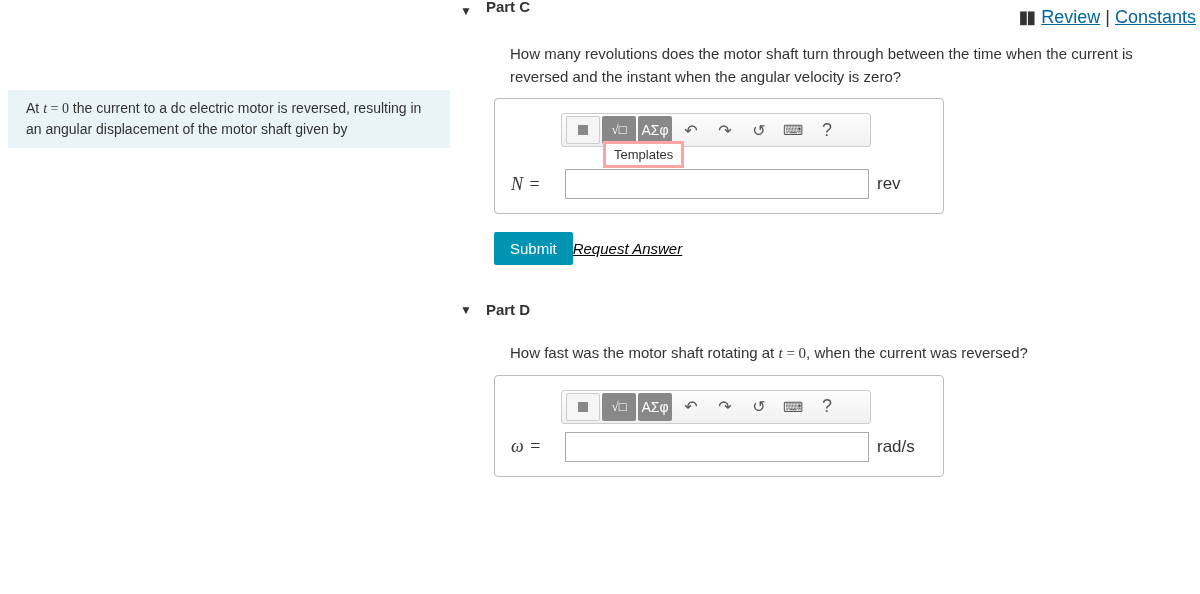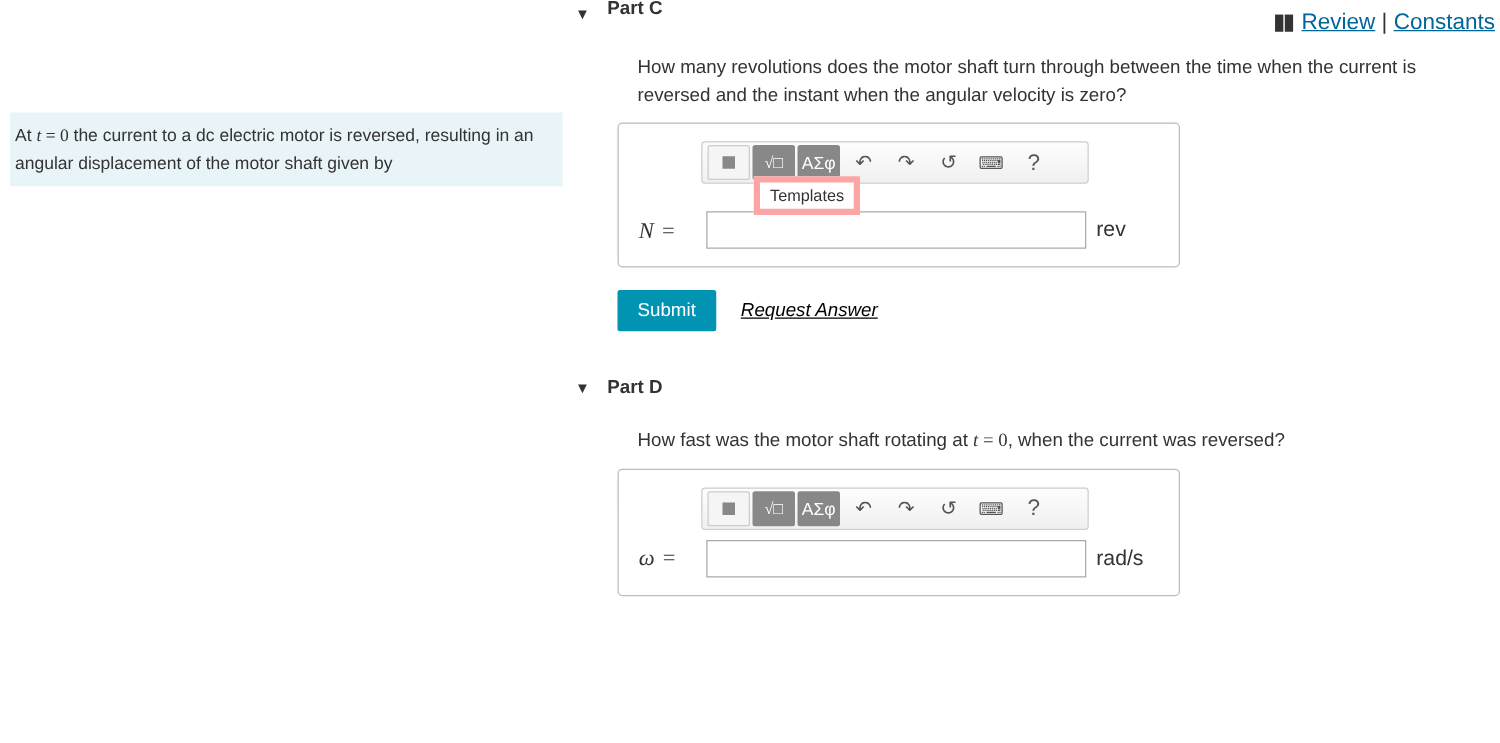--- a/index.html
+++ b/index.html
@@ -9,21 +9,21 @@
     color: #333;
     background: #fff;
     width: 1200px;
     height: 594px;
     overflow: hidden;
   }
   .container { display: flex; height: 100%; }
   .left-col { width: 460px; padding: 90px 10px 0 8px; }
   .problem-box {
     background: #e8f4f7;
-    padding: 8px 4px;
+    padding: 8px 18px;
     font-size: 14px;
     line-height: 1.5;
     color: #333;
   }
   .right-col { flex: 1; padding: 0 20px 0 0; position: relative; }
   .top-links {
     position: absolute;
     top: 6px;
     right: 4px;
     font-size: 18px;
@@ -97,21 +97,21 @@
     border-radius: 2px;
     font-family: Liberation Sans, sans-serif;
     font-size: 14px;
     margin-right: 2px;
   }
   .templates-tag {
     position: absolute;
     left: 108px;
     top: 42px;
     background: #fff;
-    border: 5px solid #fca5a5;
+    border: 3px solid #fca5a5;
     padding: 3px 8px;
     font-size: 13px;
     z-index: 2;
   }
   .input-row {
     display: flex;
     align-items: center;
     margin-top: 8px;
   }
   .var-label {
@@ -130,21 +130,21 @@
     background: #fff;
     margin: 0 8px;
     padding: 0 6px;
     font-size: 14px;
   }
   .unit {
     font-family: Liberation Sans, sans-serif;
     font-size: 17px;
     width: 50px;
   }
-  .btn-row { display: flex; align-items: center; gap: 20px; margin-bottom: 30px; }
+  .btn-row { display: flex; align-items: center; margin-bottom: 30px; }
   .submit-btn {
     background: #0093b2;
     color: #fff;
     border: none;
     padding: 8px 16px;
     font-size: 15px;
     cursor: pointer;
     border-radius: 2px;
   }
   .req-link {

